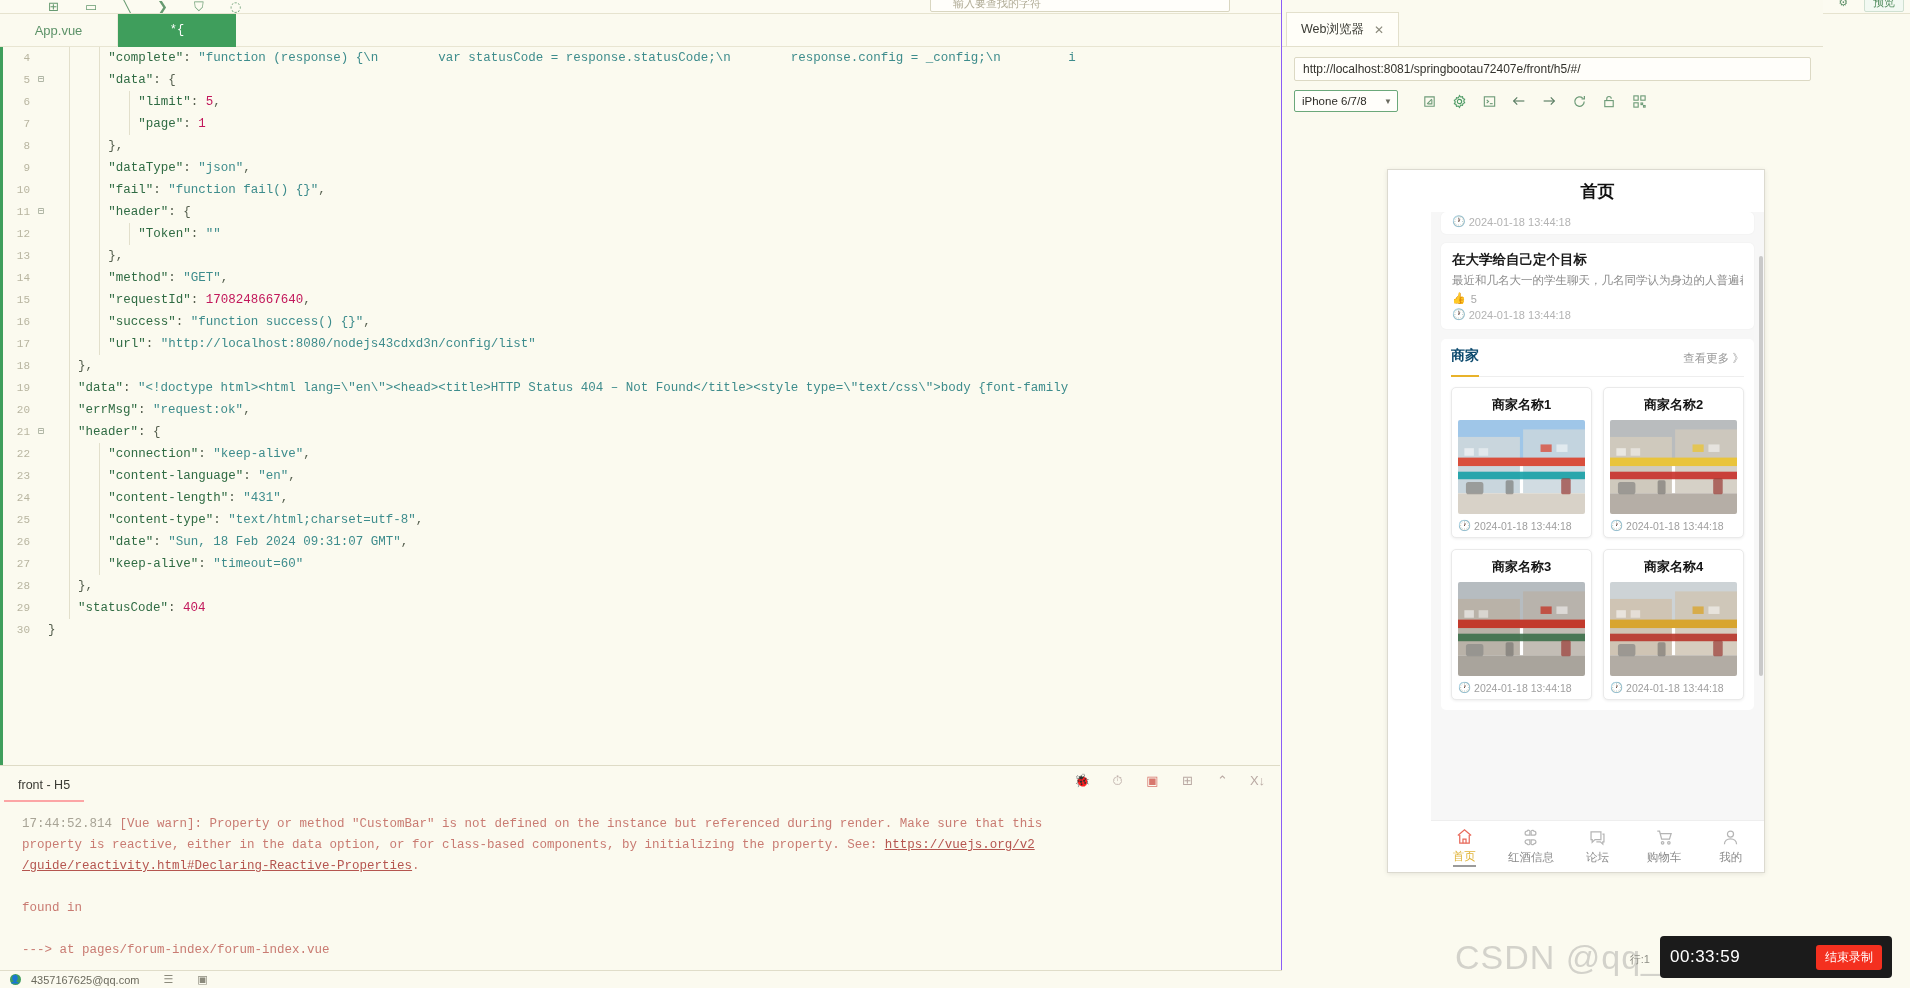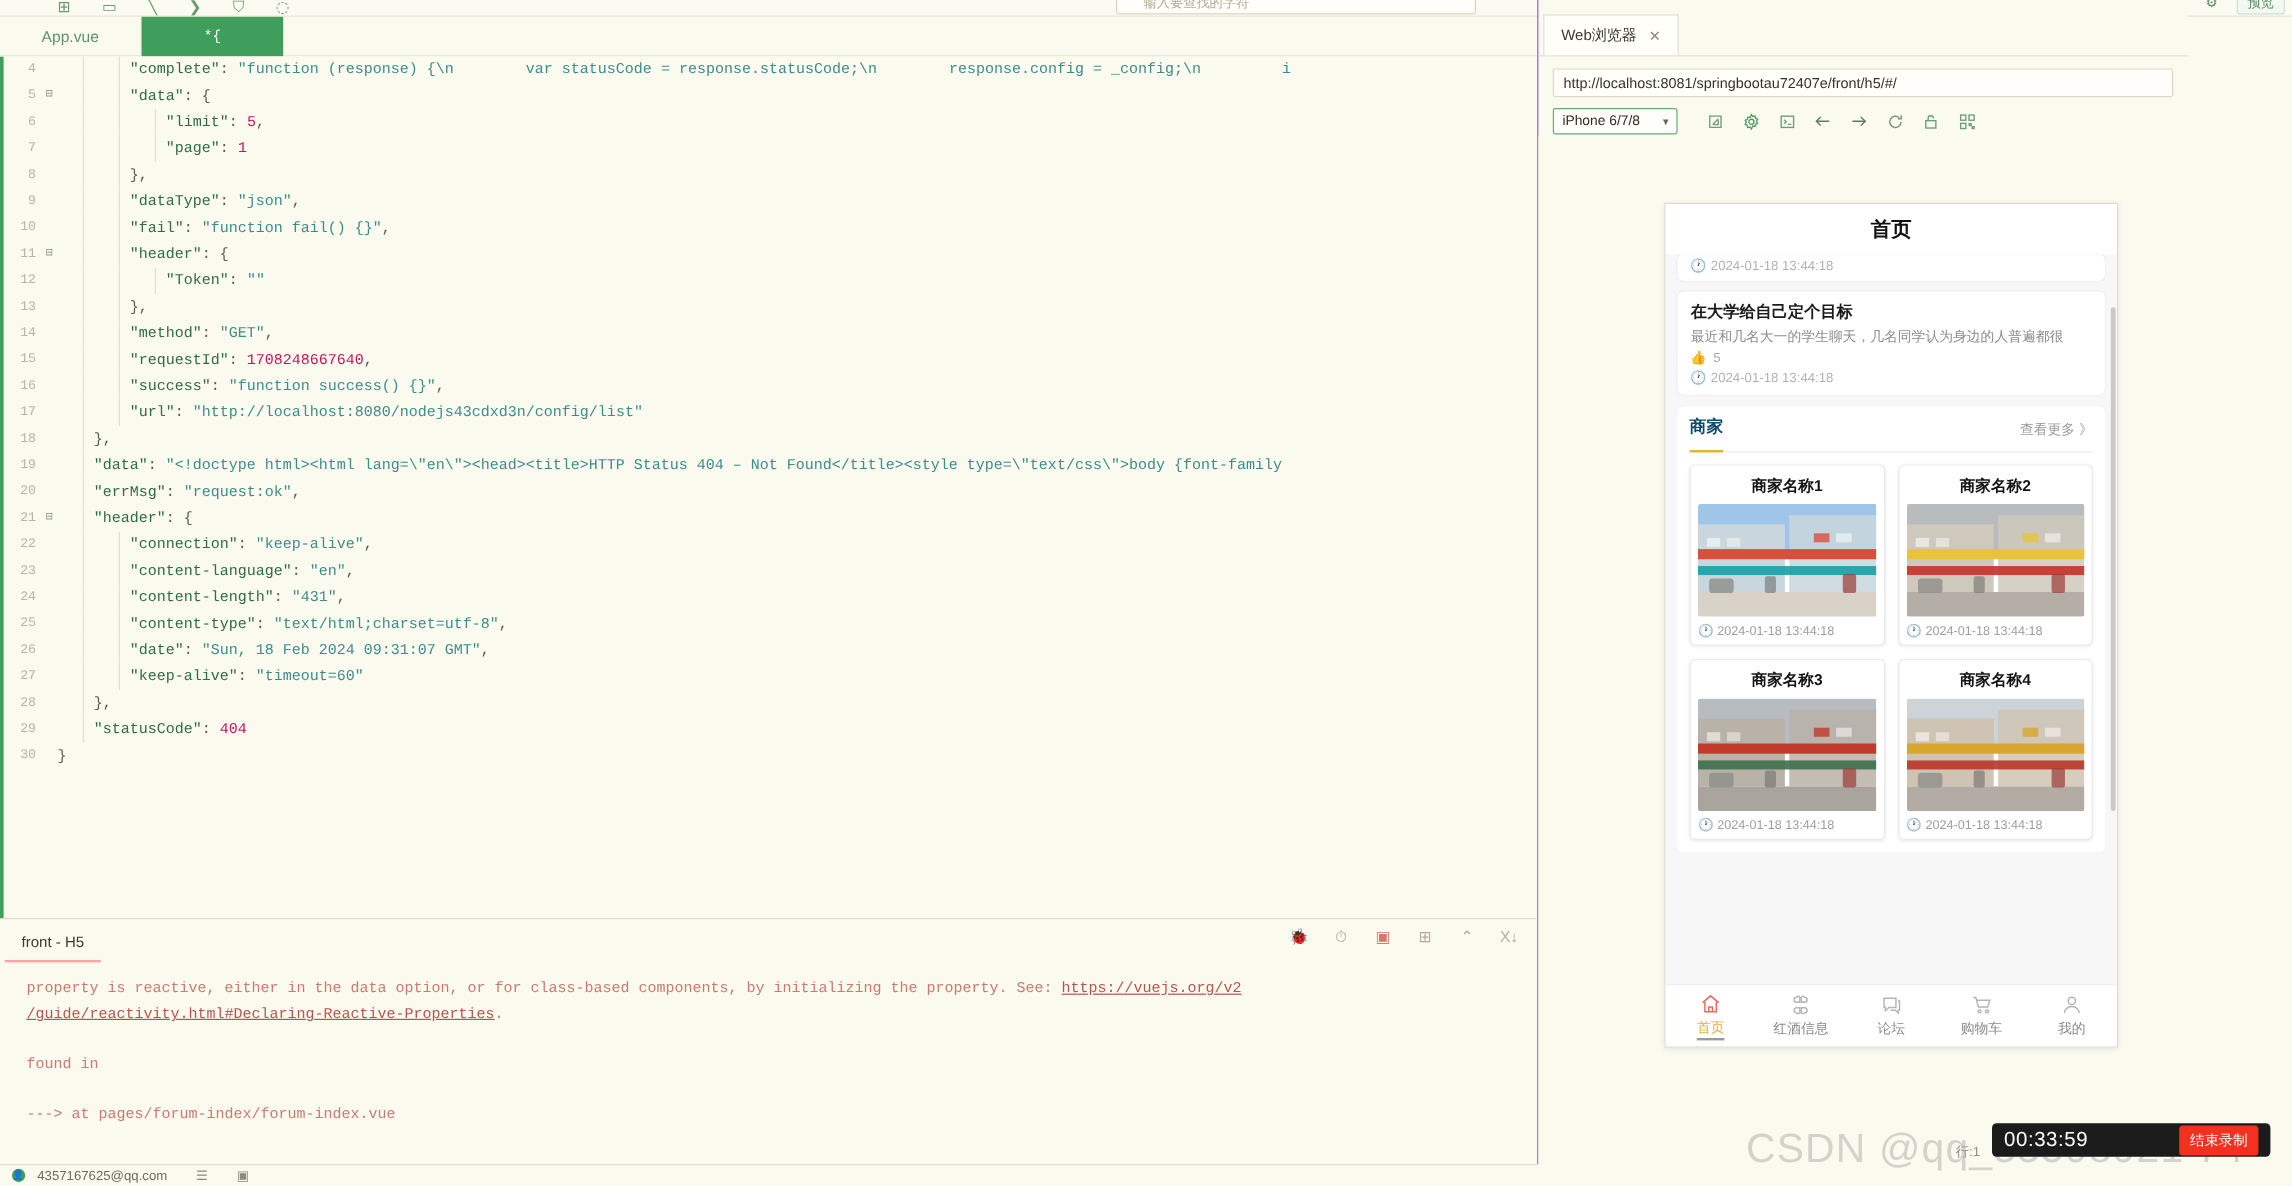--- a/index.html
+++ b/index.html
@@ -176,21 +176,21 @@
 
   
   .phone-stage {
     position: relative; width: 629px; height: 860px; background: #fbfaef;
     overflow: hidden;
   }
   .phone {
     position: absolute; left: 105px; top: 56px; width: 378px; height: 704px;
     background: #ffffff; border: 1px solid #dcdad0;
     box-shadow: 0 1px 5px rgba(0,0,0,.09);
-    display: flex; flex-direction: column; overflow: hidden;
+    display: flex; flex-direction: column; overflow: hidden; padding-left: 43px;
   }
   .phone-title {
     height: 42px; display: flex; align-items: center; justify-content: center;
     font-size: 17px; font-weight: bold; color: #111; background: #fff;
     flex: 0 0 auto;
   }
   .phone-scroll {
     position: relative; flex: 1 1 auto; background: #f7f7f7; overflow: hidden;
   }
   .phone-scrollbar {
@@ -263,21 +263,21 @@
   }
 
   
   .watermark {
     position: absolute; left: 1455px; top: 938px;
     font-size: 34px; color: rgba(120,120,120,.30);
     font-family: "Liberation Sans", sans-serif; white-space: nowrap;
     letter-spacing: 1px; pointer-events: none;
   }
   .recorder {
-    position: absolute; right: 18px; top: 936px; width: 232px; height: 28px;
+    position: absolute; right: 18px; top: 936px; width: 232px; height: 42px;
     background: #1b1b1b; border-radius: 4px; display: flex; align-items: center;
     padding: 0 10px; gap: 26px; color: #fff;
   }
   .rec-time { font-size: 17px; font-family: "Liberation Sans", sans-serif; letter-spacing: .5px; }
   .rec-stop {
     background: #f4301f; color: #fff; font-size: 12px; border-radius: 3px;
     padding: 4px 9px; margin-left: auto;
   }
   .rec-line-hint {
     position: absolute; right: 260px; top: 952px; font-size: 11px; color: #8d8d85;
@@ -354,20 +354,24 @@
         <span class="ct red">🐞</span>
         <span class="ct">⏱</span>
         <span class="ct red">▣</span>
         <span class="ct">⊞</span>
         <span class="ct">⌃</span>
         <span class="ct">X↓</span>
       </div>
     </div>
     <div class="console-body">
       <div>
+        <span class="ts">17:44:52.814</span>
+        <span>[Vue warn]: Property or method "CustomBar" is not defined on the instance but referenced during render. Make sure that this</span>
+      </div>
+      <div>
         <span>property is reactive, either in the data option, or for class-based components, by initializing the property. See: </span><a href="#">https://vuejs.org/v2</a>
       </div>
       <div>
         <a href="#">/guide/reactivity.html#Declaring-Reactive-Properties</a><span>.</span>
       </div>
       <div class="blank"></div>
       <div>found in</div>
       <div class="blank"></div>
       <div>---&gt; at pages/forum-index/forum-index.vue</div>
     </div>

